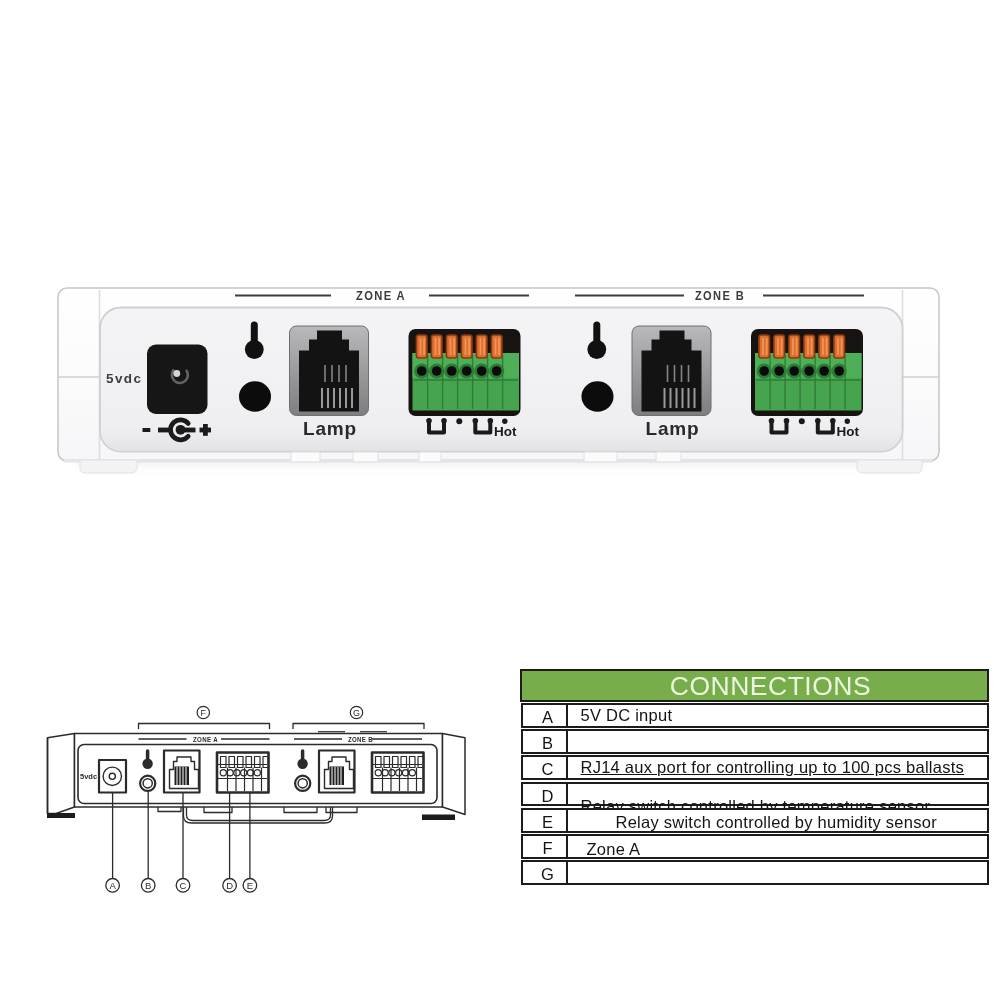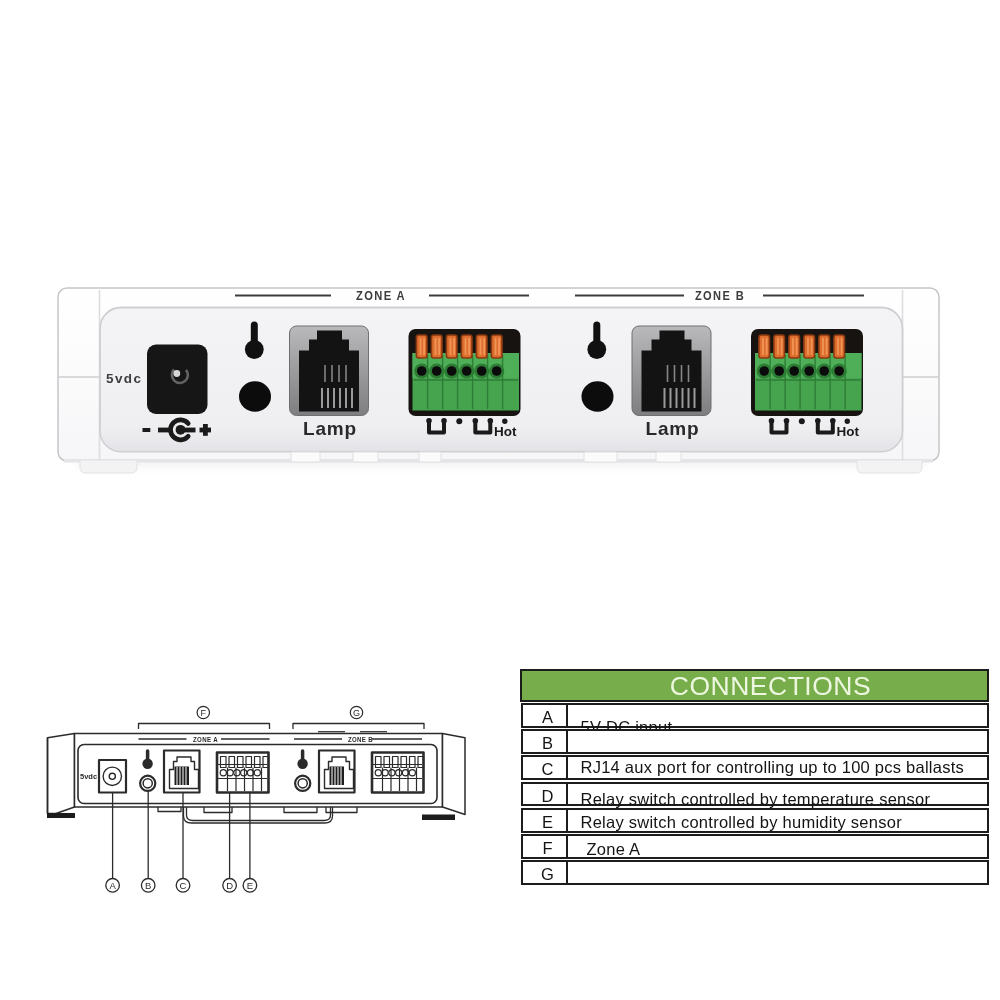--- a/index.html
+++ b/index.html
@@ -297,40 +297,40 @@
     <text x="229.6" y="888.7">D</text>
     <text x="249.9" y="888.7">E</text>
   </g>
 </g>
 </svg>
 
 <div class="hdr" style="left:520px;top:669px;width:469px;height:32.5px;padding-left:32px;">CONNECTIONS</div>
 <div class="tbl" style="left:520.5px;top:703px;width:468px;height:24.8px;">
     <div class="lt" style="top:3px;">A</div>
     <div class="dv"></div>
-    <div class="tx" style="top:13px;text-decoration:underline;">5V DC input</div>
+    <div class="tx" style="top:1px;">5V DC input</div>
   </div>
 <div class="tbl" style="left:520.5px;top:729.2px;width:468px;height:24.8px;">
     <div class="lt" style="top:3px;">B</div>
     <div class="dv"></div>
   </div>
 <div class="tbl" style="left:520.5px;top:755.4px;width:468px;height:24.8px;">
     <div class="lt" style="top:3px;">C</div>
     <div class="dv"></div>
-    <div class="tx" style="top:1px;">RJ14 aux port for controlling up to 100 pcs ballasts</div>
+    <div class="tx" style="top:1px;text-decoration:underline;">RJ14 aux port for controlling up to 100 pcs ballasts</div>
   </div>
 <div class="tbl" style="left:520.5px;top:781.6px;width:468px;height:24.8px;">
     <div class="lt" style="top:3px;">D</div>
     <div class="dv"></div>
-    <div class="tx" style="top:6px;text-align:right;">Relay switch controlled by temperature sensor</div>
+    <div class="tx" style="top:13px;text-align:right;">Relay switch controlled by temperature sensor</div>
   </div>
 <div class="tbl" style="left:520.5px;top:807.8px;width:468px;height:24.8px;">
     <div class="lt" style="top:3px;">E</div>
     <div class="dv"></div>
-    <div class="tx" style="top:3.5px;">Relay switch controlled by humidity sensor</div>
+    <div class="tx" style="top:3.5px;margin-left:35px;">Relay switch controlled by humidity sensor</div>
   </div>
 <div class="tbl" style="left:520.5px;top:834px;width:468px;height:24.8px;">
     <div class="lt" style="top:3px;">F</div>
     <div class="dv"></div>
     <div class="tx" style="top:3.5px;left:64px;">Zone A</div>
   </div>
 <div class="tbl" style="left:520.5px;top:860.2px;width:468px;height:24.8px;">
     <div class="lt" style="top:3px;">G</div>
     <div class="dv"></div>
   </div>

